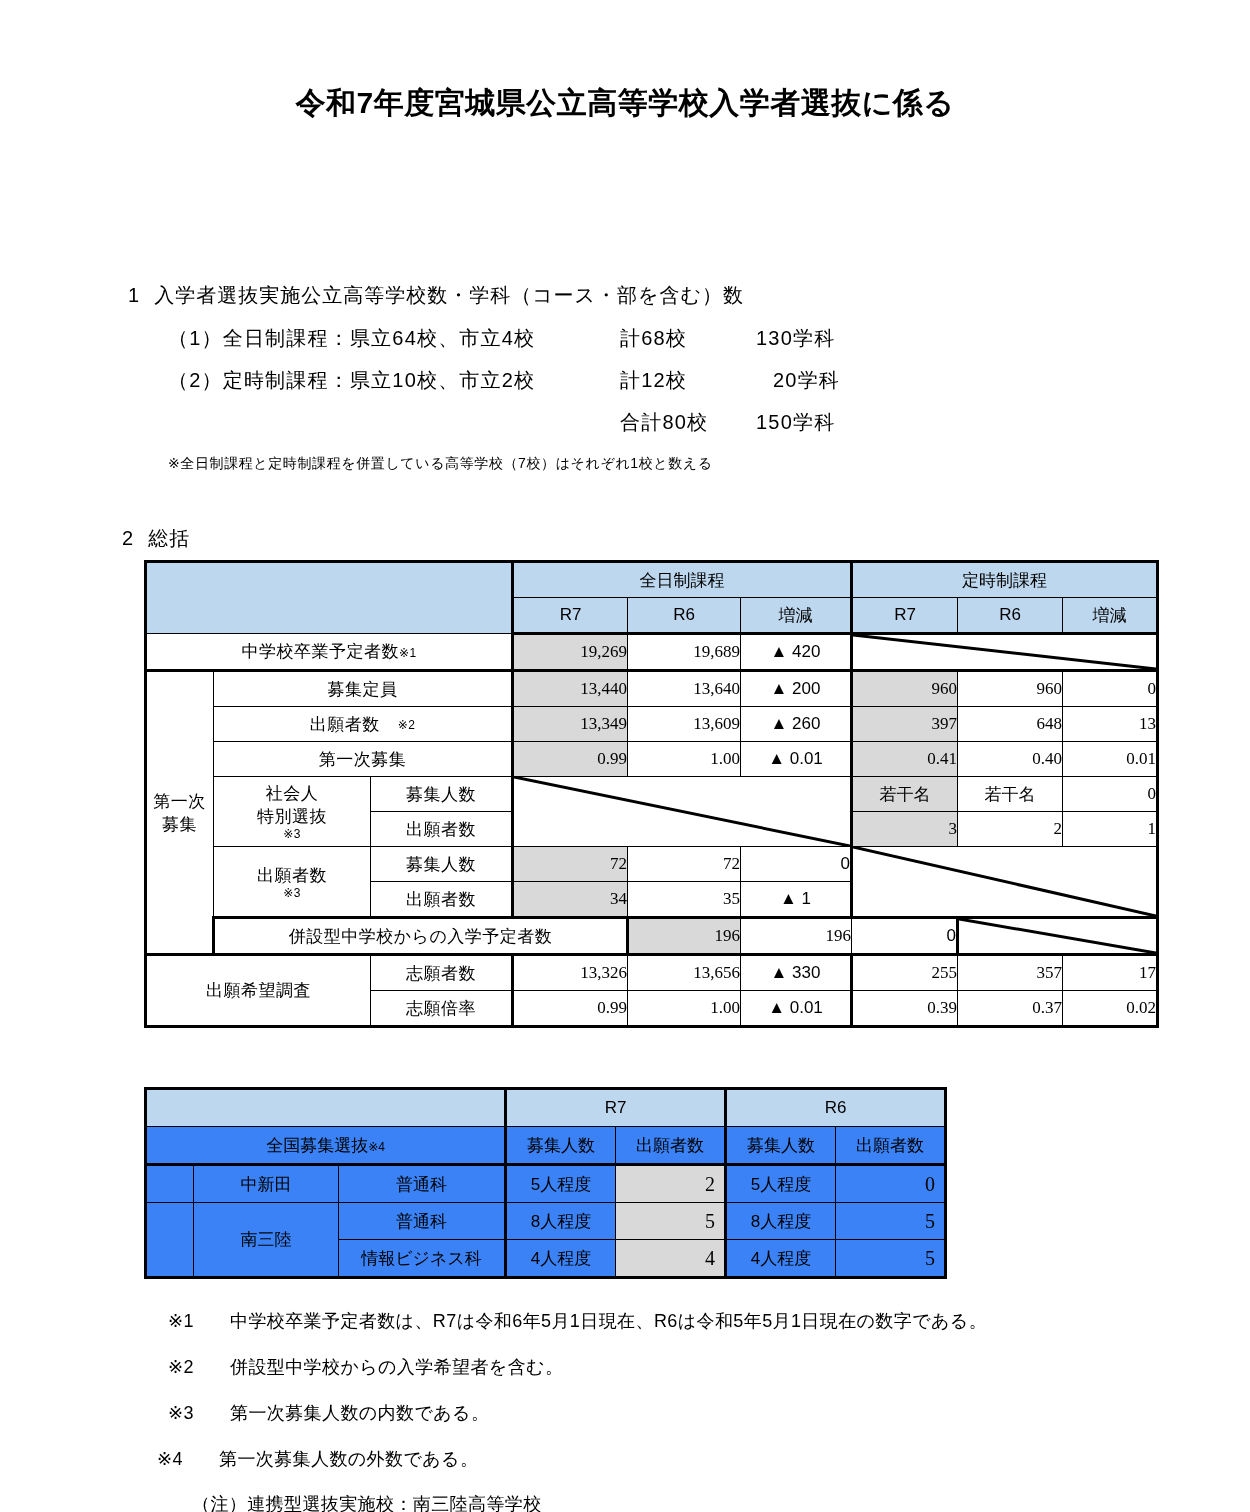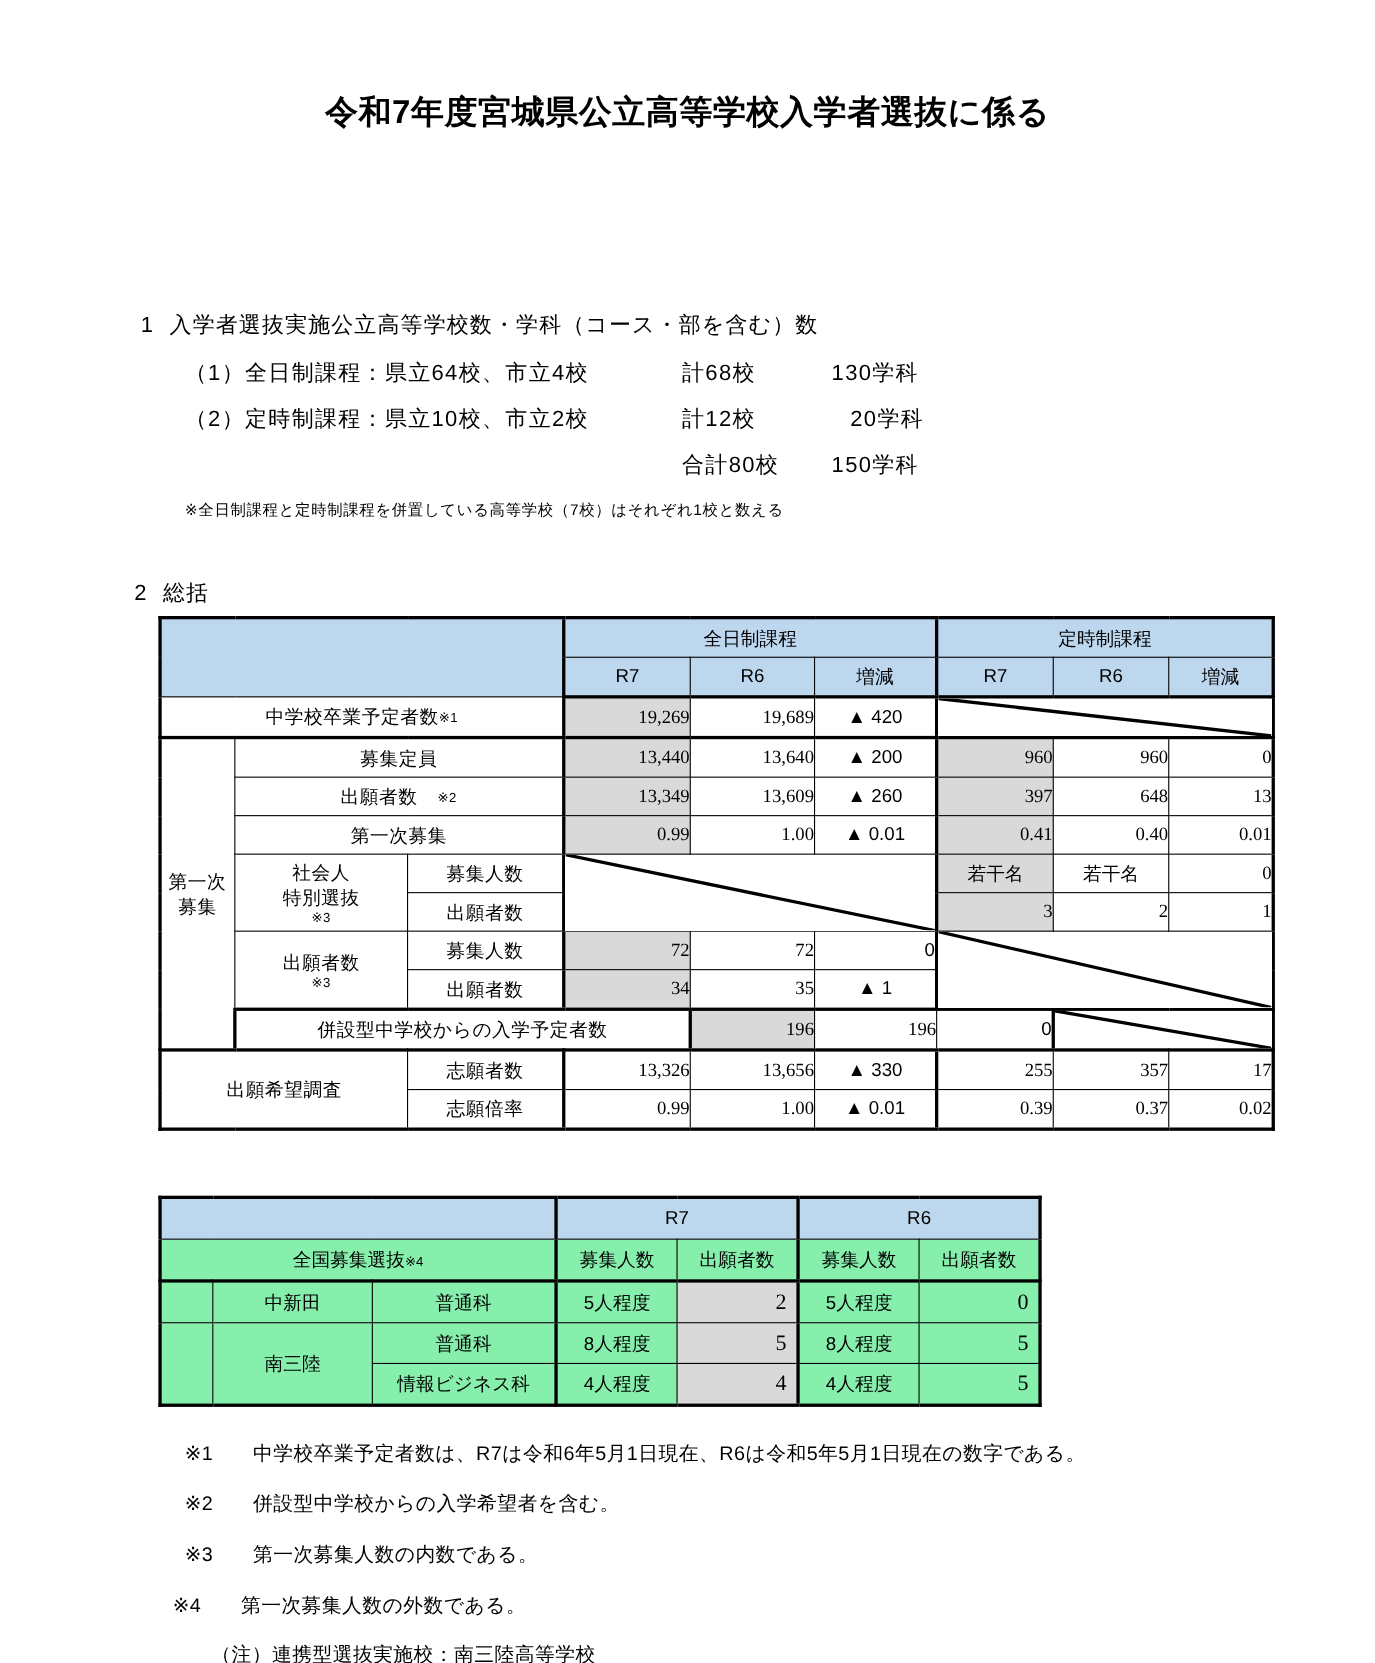--- a/index.html
+++ b/index.html
@@ -63,21 +63,21 @@
   .diag{position:relative;overflow:hidden;}
   .diag svg{position:absolute;left:0;top:0;width:100%;height:100%;}
 
   
   .t2{position:absolute;left:144px;top:1005px;width:800px;}
   .t2 td{
     border:1px solid #000;
     font-size:17px;
     padding:0;height:36px;
     text-align:center;vertical-align:middle;
-    background:#86efac;
+    background:#3b82f6;
   }
   .t2 .hdr{background:#bdd7ee !important;}
   .t2 .rnum{text-align:right;padding-right:9px;font-size:20px;font-family:"Liberation Serif",serif;}
 
   
   .fn{position:absolute;font-size:18px;letter-spacing:0.4px;white-space:nowrap;}
   .fn .mk{display:inline-block;width:62px;}
 </style>
 </head>
 <body>

